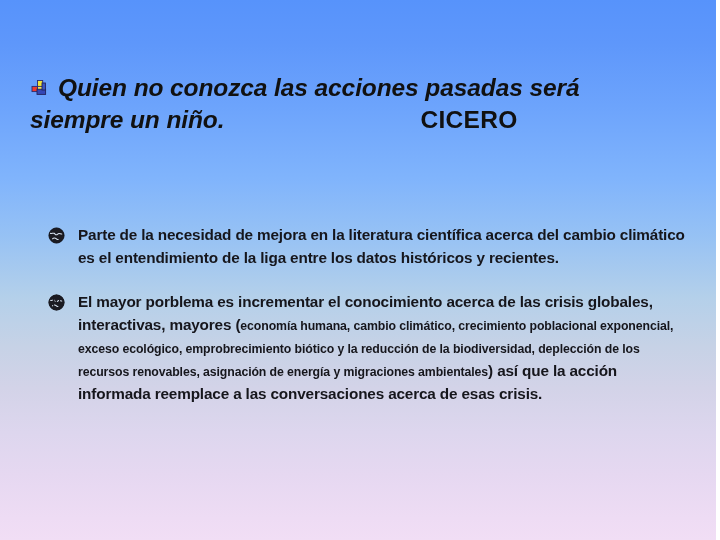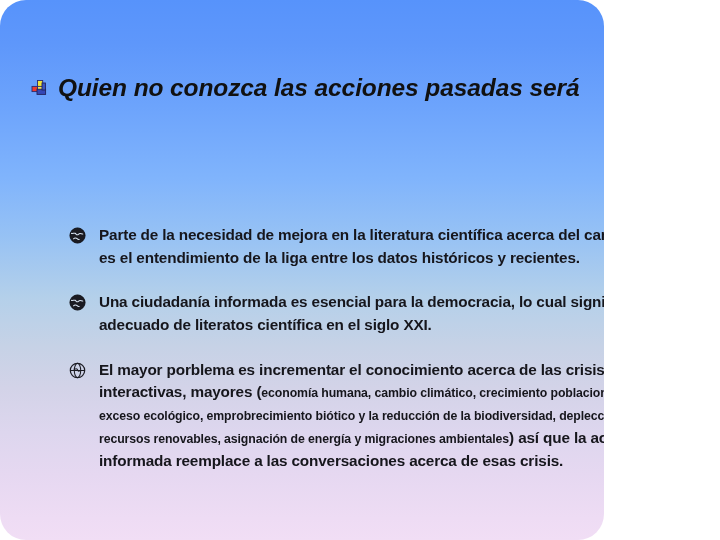--- a/index.html
+++ b/index.html
@@ -8,38 +8,37 @@
   }
   body {
     width: 720px;
     height: 540px;
     overflow: hidden;
     font-family: "Liberation Sans", sans-serif;
   }
 
   #slide {
     position: relative;
-    width: 604px;
+    width: 716px;
     height: 540px;
     box-sizing: border-box;
     background: linear-gradient(to bottom,
       #5793fb 0%,
       #5e97fb 8%,
       #6da4fc 20%,
       #80b4fc 33%,
       #97c2f4 44%,
       #b4d0ea 55%,
       #c6d2e6 64%,
       #d3d3e8 72%,
       #ddd6ee 80%,
       #e6d8f1 88%,
       #eedcf4 96%,
       #f1def5 100%);
     overflow: hidden;
-    border-radius: 26px;
   }
 
   
   .title-block {
     position: absolute;
     left: 30px;
     top: 72px;
     width: 660px;
   }
   .title-line {
@@ -66,21 +65,21 @@
     font-weight: bold;
     font-size: 24.5px;
     color: #111111;
     margin-left: 196px;
     letter-spacing: 0.3px;
   }
 
   
   .body-block {
     position: absolute;
-    left: 69px;
+    left: 48px;
     top: 224px;
     width: 640px;
   }
   .bullet-row {
     position: relative;
     padding-left: 30px;
     margin-bottom: 22px;
   }
   .bullet-row:last-child { margin-bottom: 16px; }
 
@@ -117,20 +116,23 @@
       <span class="title-bullet">
         <svg viewBox="0 0 20 20" width="20" height="20" xmlns="http://www.w3.org/2000/svg">
           <rect x="7.5" y="1.5" width="5.2" height="7.2" fill="#efe33c" stroke="#2b2b6e" stroke-width="0.9"></rect>
           <rect x="2.0" y="7.4" width="6.0" height="5.2" fill="#ec3b2e" stroke="#2b2b6e" stroke-width="0.9"></rect>
           <rect x="7.5" y="7.4" width="5.2" height="5.2" fill="#f2e55a" stroke="#2b2b6e" stroke-width="0.9"></rect>
           <rect x="7.0" y="10.2" width="8.6" height="5.2" fill="#3447b5" stroke="#22225c" stroke-width="0.9"></rect>
           <rect x="12.0" y="4.0" width="3.4" height="7.0" fill="#3a55c4" stroke="#22225c" stroke-width="0.9"></rect>
         </svg>
       </span><span>Quien no conozca las acciones pasadas será</span>
     </div>
+    <div class="title-line line2">
+      <span>siempre un niño.</span><span class="cicero">CICERO</span>
+    </div>
   </div>
 
   <div class="body-block">
 
     <div class="bullet-row">
       <span class="globe-icon">
         <svg viewBox="0 0 18 18" width="17" height="17" xmlns="http://www.w3.org/2000/svg">
           <circle cx="9" cy="9" r="8" fill="#1b1b22"></circle>
           <path d="M2.2 6.6c1.7.6 2.9-.4 4.3.1 1.0.4 1.1 1.6 2.3 1.6 1.3 0 1.5-1.4 2.8-1.5 1.2-.1 2.1.9 3.4.6" fill="none" stroke="#d9e4f2" stroke-width="1.1"></path>
           <path d="M4.6 12.8c1.3-1.6 3.1-1.4 4.0-.4.7.8 1.6 1.1 2.6.7" fill="none" stroke="#d9e4f2" stroke-width="1.1"></path>
@@ -142,21 +144,20 @@
 
     <div class="bullet-row">
       <span class="globe-icon">
         <svg viewBox="0 0 18 18" width="17" height="17" xmlns="http://www.w3.org/2000/svg">
           <circle cx="9" cy="9" r="8" fill="#1b1b22"></circle>
           <path d="M2.2 6.6c1.7.6 2.9-.4 4.3.1 1.0.4 1.1 1.6 2.3 1.6 1.3 0 1.5-1.4 2.8-1.5 1.2-.1 2.1.9 3.4.6" fill="none" stroke="#d9e4f2" stroke-width="1.1"></path>
           <path d="M4.6 12.8c1.3-1.6 3.1-1.4 4.0-.4.7.8 1.6 1.1 2.6.7" fill="none" stroke="#d9e4f2" stroke-width="1.1"></path>
           <circle cx="9" cy="9" r="8" fill="none" stroke="#0c0c12" stroke-width="1"></circle>
         </svg>
       </span>
-      <span class="bullet-text">Una ciudadanía informada es esencial para la democracia, lo cual significa un nivel adecuado de literatos científica en el siglo XXI.</span>
     </div>
 
     <div class="bullet-row b3">
       <span class="globe-icon">
         <svg viewBox="0 0 18 18" width="17" height="17" xmlns="http://www.w3.org/2000/svg">
           <circle cx="9" cy="9" r="7.6" fill="none" stroke="#1b1b22" stroke-width="1.3"></circle>
           <ellipse cx="9" cy="9" rx="3.4" ry="7.6" fill="none" stroke="#1b1b22" stroke-width="1.1"></ellipse>
           <line x1="1.4" y1="9" x2="16.6" y2="9" stroke="#1b1b22" stroke-width="1.1"></line>
           <path d="M5.0 7.2c1.2.9 2.4-.5 3.6.3.9.6.4 1.9 1.6 2.2 1.0.2 1.6-.9 2.6-.5" fill="none" stroke="#1b1b22" stroke-width="1.1"></path>
         </svg>

